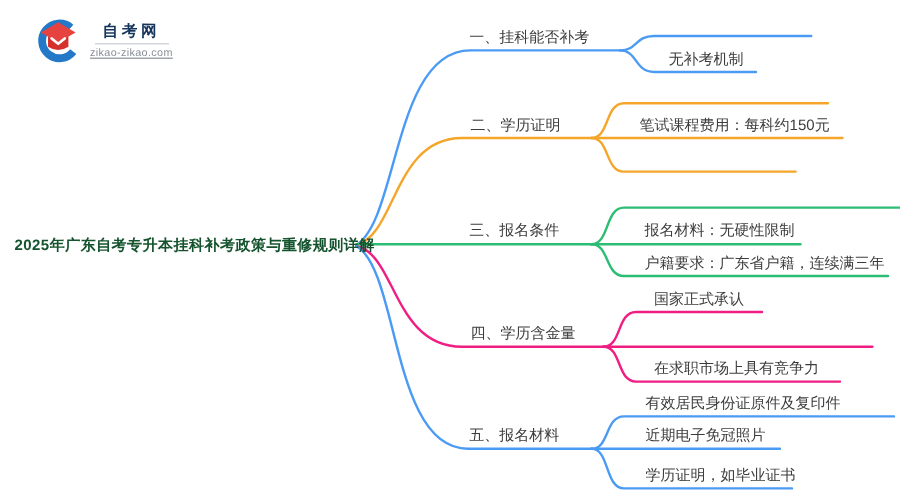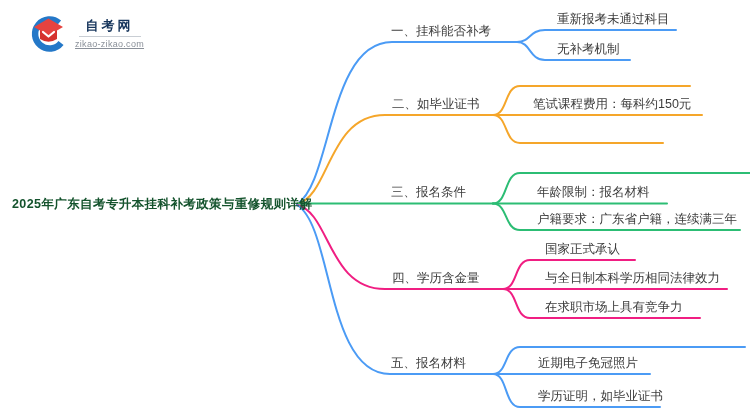--- a/index.html
+++ b/index.html
@@ -85,32 +85,31 @@
     <div class="logo-text">
       <div class="logo-name">自考网</div>
       <div class="logo-divider"></div>
       <div class="logo-url">zikao-zikao.com</div>
     </div>
   </div>
 
   <div class="central">2025年广东自考专升本挂科补考政策与重修规则详解</div>
 
   <div class="lbl" style="left:391px;top:23px">一、挂科能否补考</div>
-  <div class="lbl" style="left:557px;top:11px">重新报考未通过科目</div>
   <div class="lbl" style="left:557px;top:41px">无补考机制</div>
 
-  <div class="lbl" style="left:392px;top:96px">二、如毕业证书</div>
+  <div class="lbl" style="left:392px;top:96px">二、学历证明</div>
   <div class="lbl" style="left:533px;top:96px">笔试课程费用：每科约150元</div>
 
   <div class="lbl" style="left:391px;top:184px">三、报名条件</div>
-  <div class="lbl" style="left:537px;top:184px">年龄限制：报名材料</div>
+  <div class="lbl" style="left:537px;top:184px">报名材料：无硬性限制</div>
   <div class="lbl" style="left:537px;top:211px">户籍要求：广东省户籍，连续满三年</div>
 
   <div class="lbl" style="left:392px;top:270px">四、学历含金量</div>
   <div class="lbl" style="left:545px;top:241px">国家正式承认</div>
-  <div class="lbl" style="left:545px;top:270px">与全日制本科学历相同法律效力</div>
   <div class="lbl" style="left:545px;top:299px">在求职市场上具有竞争力</div>
 
   <div class="lbl" style="left:391px;top:355px">五、报名材料</div>
+  <div class="lbl" style="left:538px;top:328px">有效居民身份证原件及复印件</div>
   <div class="lbl" style="left:538px;top:355px">近期电子免冠照片</div>
   <div class="lbl" style="left:538px;top:388px">学历证明，如毕业证书</div>
 
 </div>
 
 </body></html>

